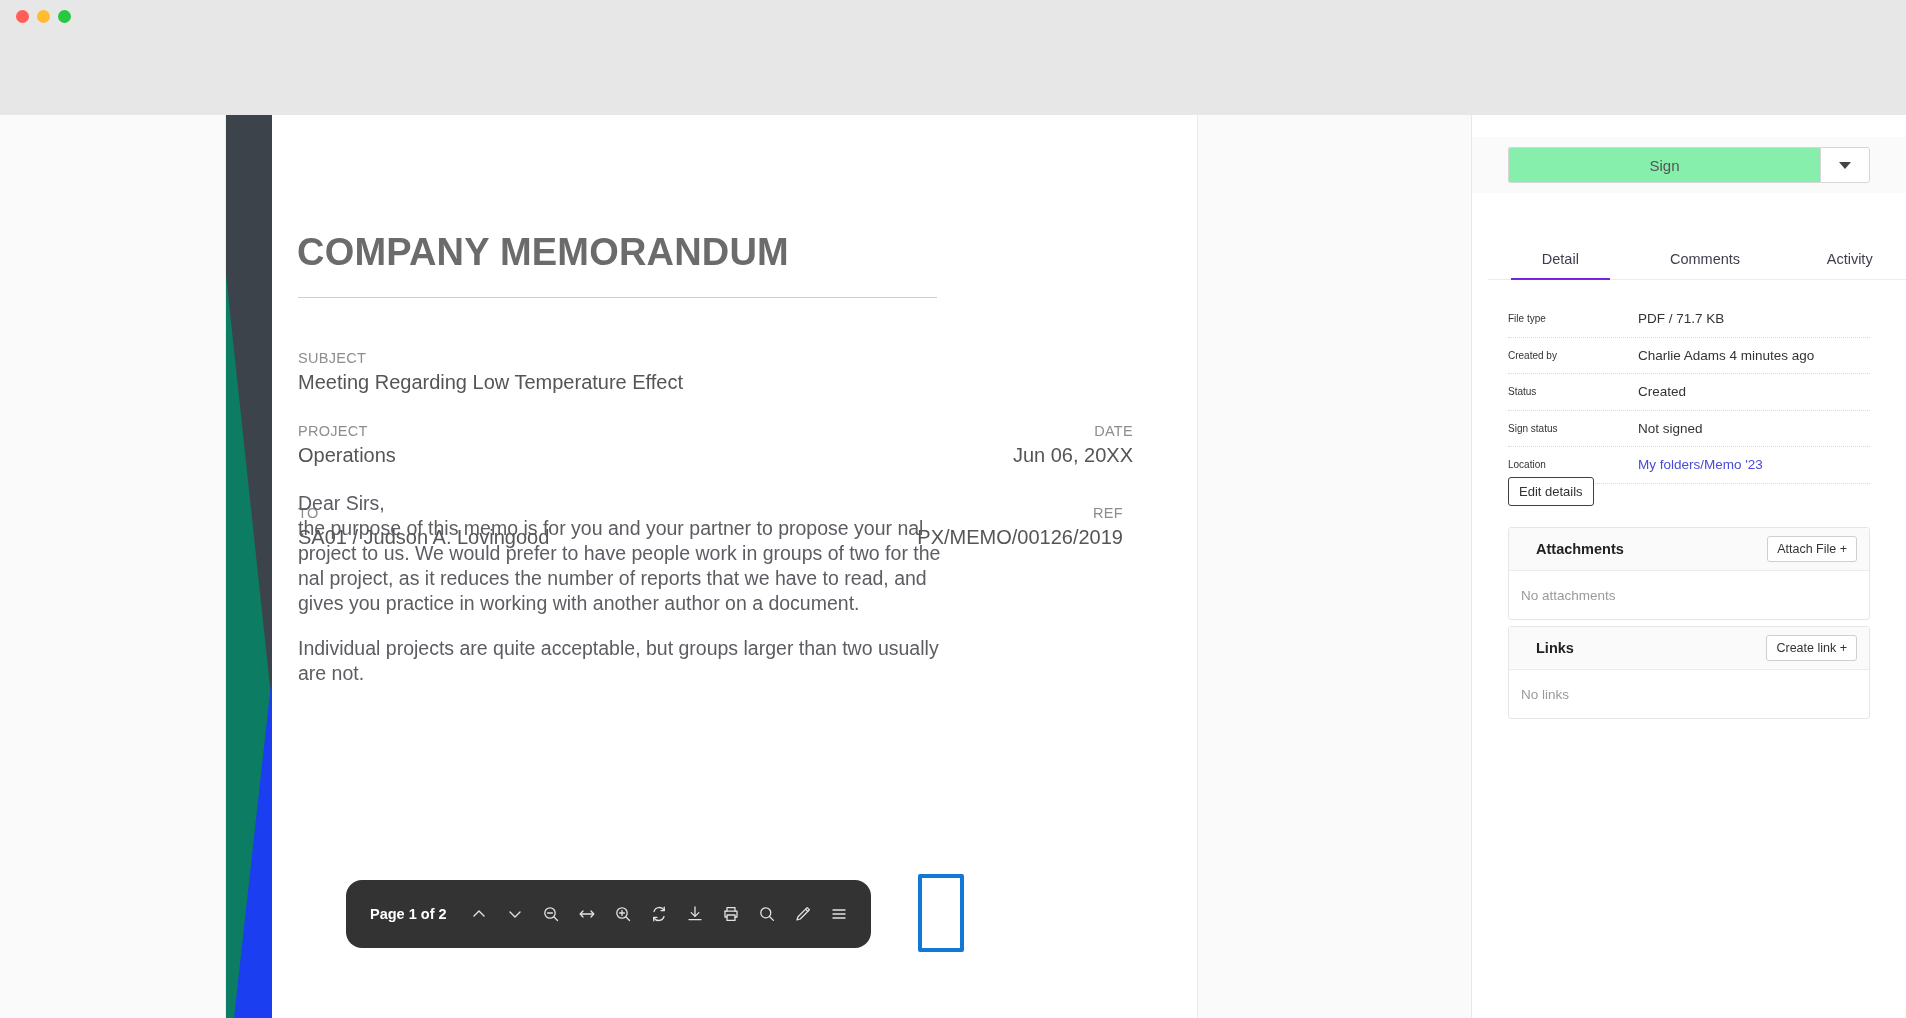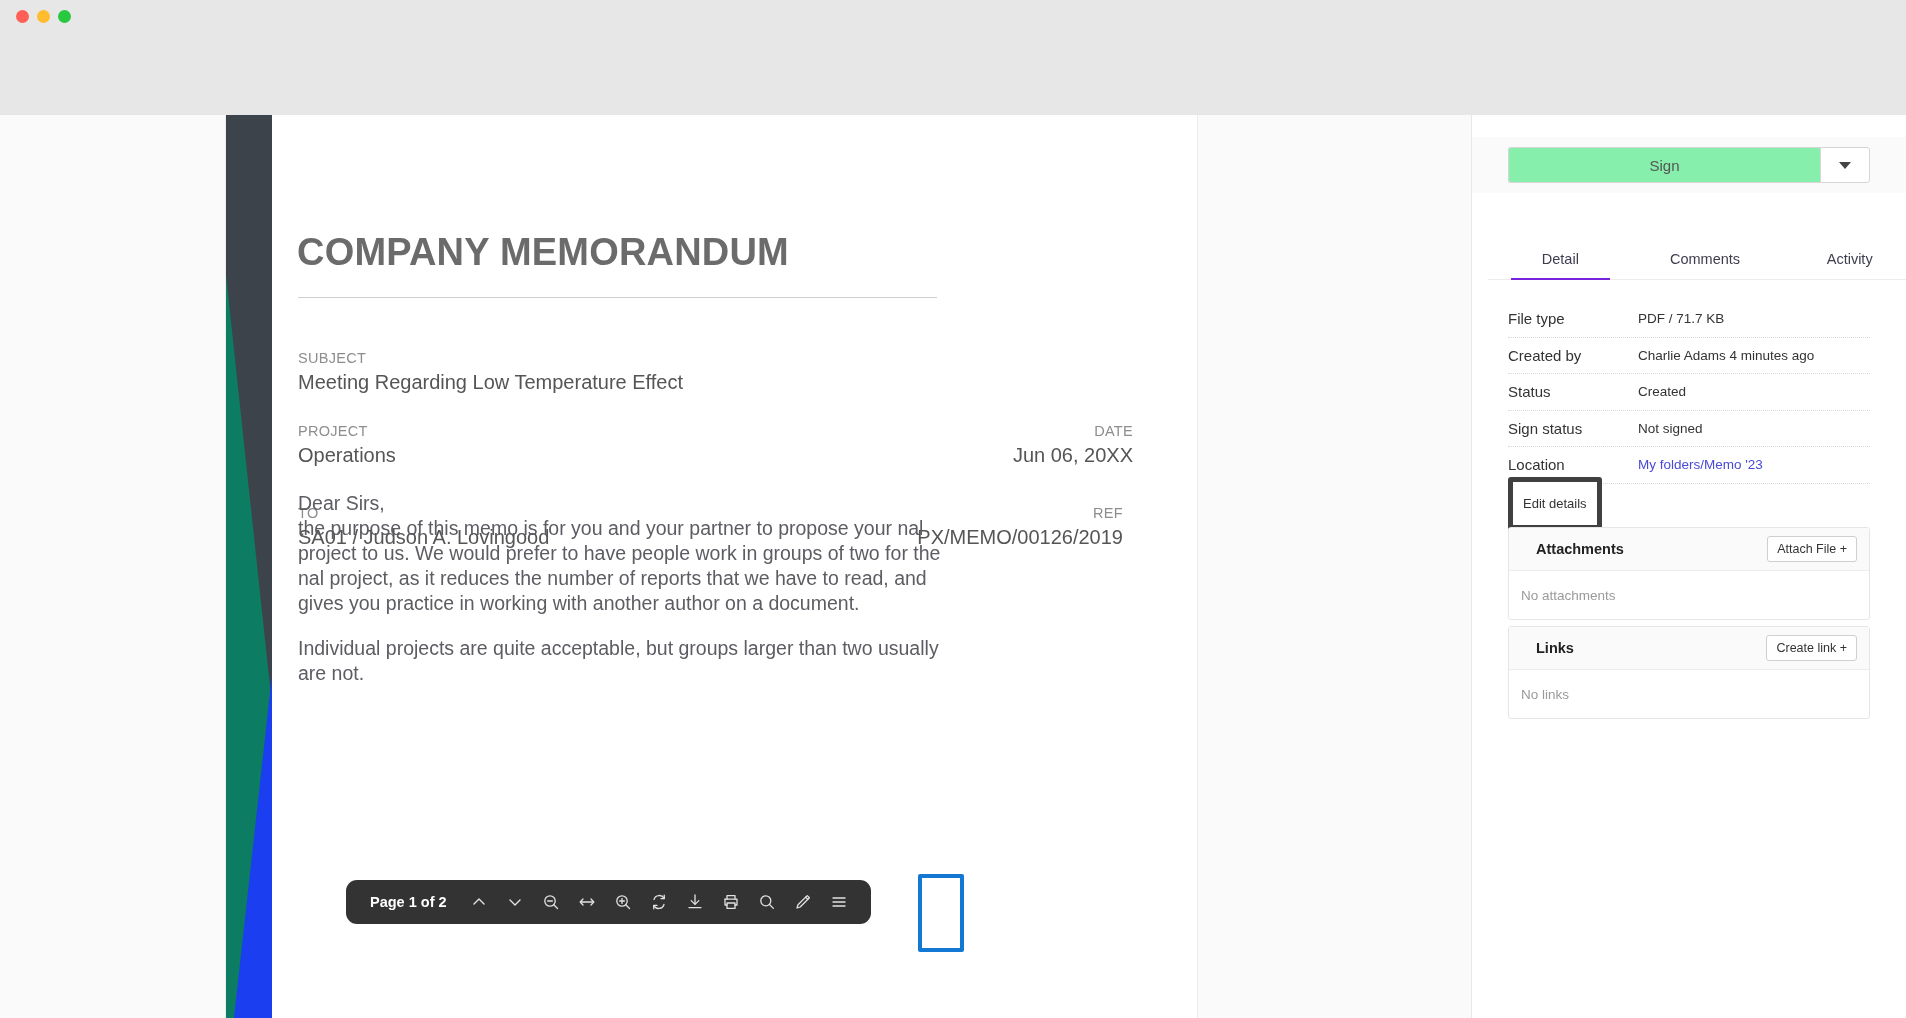--- a/index.html
+++ b/index.html
@@ -72,21 +72,21 @@
 
   .letter{
     position:absolute;left:1px;top:376px;width:645px;
     font-size:19.5px;color:#5c5c63;line-height:1.28;
   }
   .letter p{margin:0 0 20px 0;}
 
   
   .pdf-toolbar{
     position:absolute;left:346px;top:765px;
-    height:44px;background:#333333;border-radius:11px;
+    height:68px;background:#333333;border-radius:16px;
     display:flex;align-items:center;padding:0 14px;gap:0px;
   }
   .pg-label{color:#ffffff;font-size:14.5px;font-weight:bold;padding:0 14px 0 10px;white-space:nowrap;}
   .tb-btn{width:36px;height:40px;display:flex;align-items:center;justify-content:center;cursor:pointer;}
   .tb-btn svg{display:block;}
   .focus-ring{
     position:absolute;left:918px;top:759px;width:46px;height:78px;
     border:4px solid #1278d4;border-radius:2px;box-sizing:border-box;
     pointer-events:none;
   }
@@ -123,28 +123,28 @@
   .tab.active::after{
     content:"";position:absolute;left:16%;right:16%;bottom:-1px;height:2px;background:#7722dd;
   }
 
   .detail-table{position:absolute;left:36px;top:186px;width:362px;}
   .dt-row{
     display:flex;align-items:center;height:35.5px;
     border-bottom:1px dotted #dadada;
   }
   .dt-row:last-child{border-bottom:1px dotted #dadada;}
-  .dt-key{width:130px;font-size:15px;color:#333;}
+  .dt-key{width:130px;font-size:10px;color:#333;}
   .dt-val{font-size:13.5px;color:#333;}
   .dt-val.link{color:#4a4ad6;cursor:pointer;}
 
   .edit-details{
     position:absolute;left:36px;top:362px;
-    border:5px solid #404040;border-radius:3px;background:#fff;
-    padding:14px 10px;font-size:13px;color:#333;cursor:pointer;
+    border:1px solid #404040;border-radius:3px;background:#fff;
+    padding:6px 10px;font-size:13px;color:#333;cursor:pointer;
   }
 
   .card{
     position:absolute;left:36px;width:362px;
     border:1px solid #e6e6e6;border-radius:3px;background:#fff;box-sizing:border-box;
   }
   .card-head{
     height:42px;background:#fafafa;border-bottom:1px solid #ececec;
     display:flex;align-items:center;justify-content:space-between;padding:0 12px;
   }

